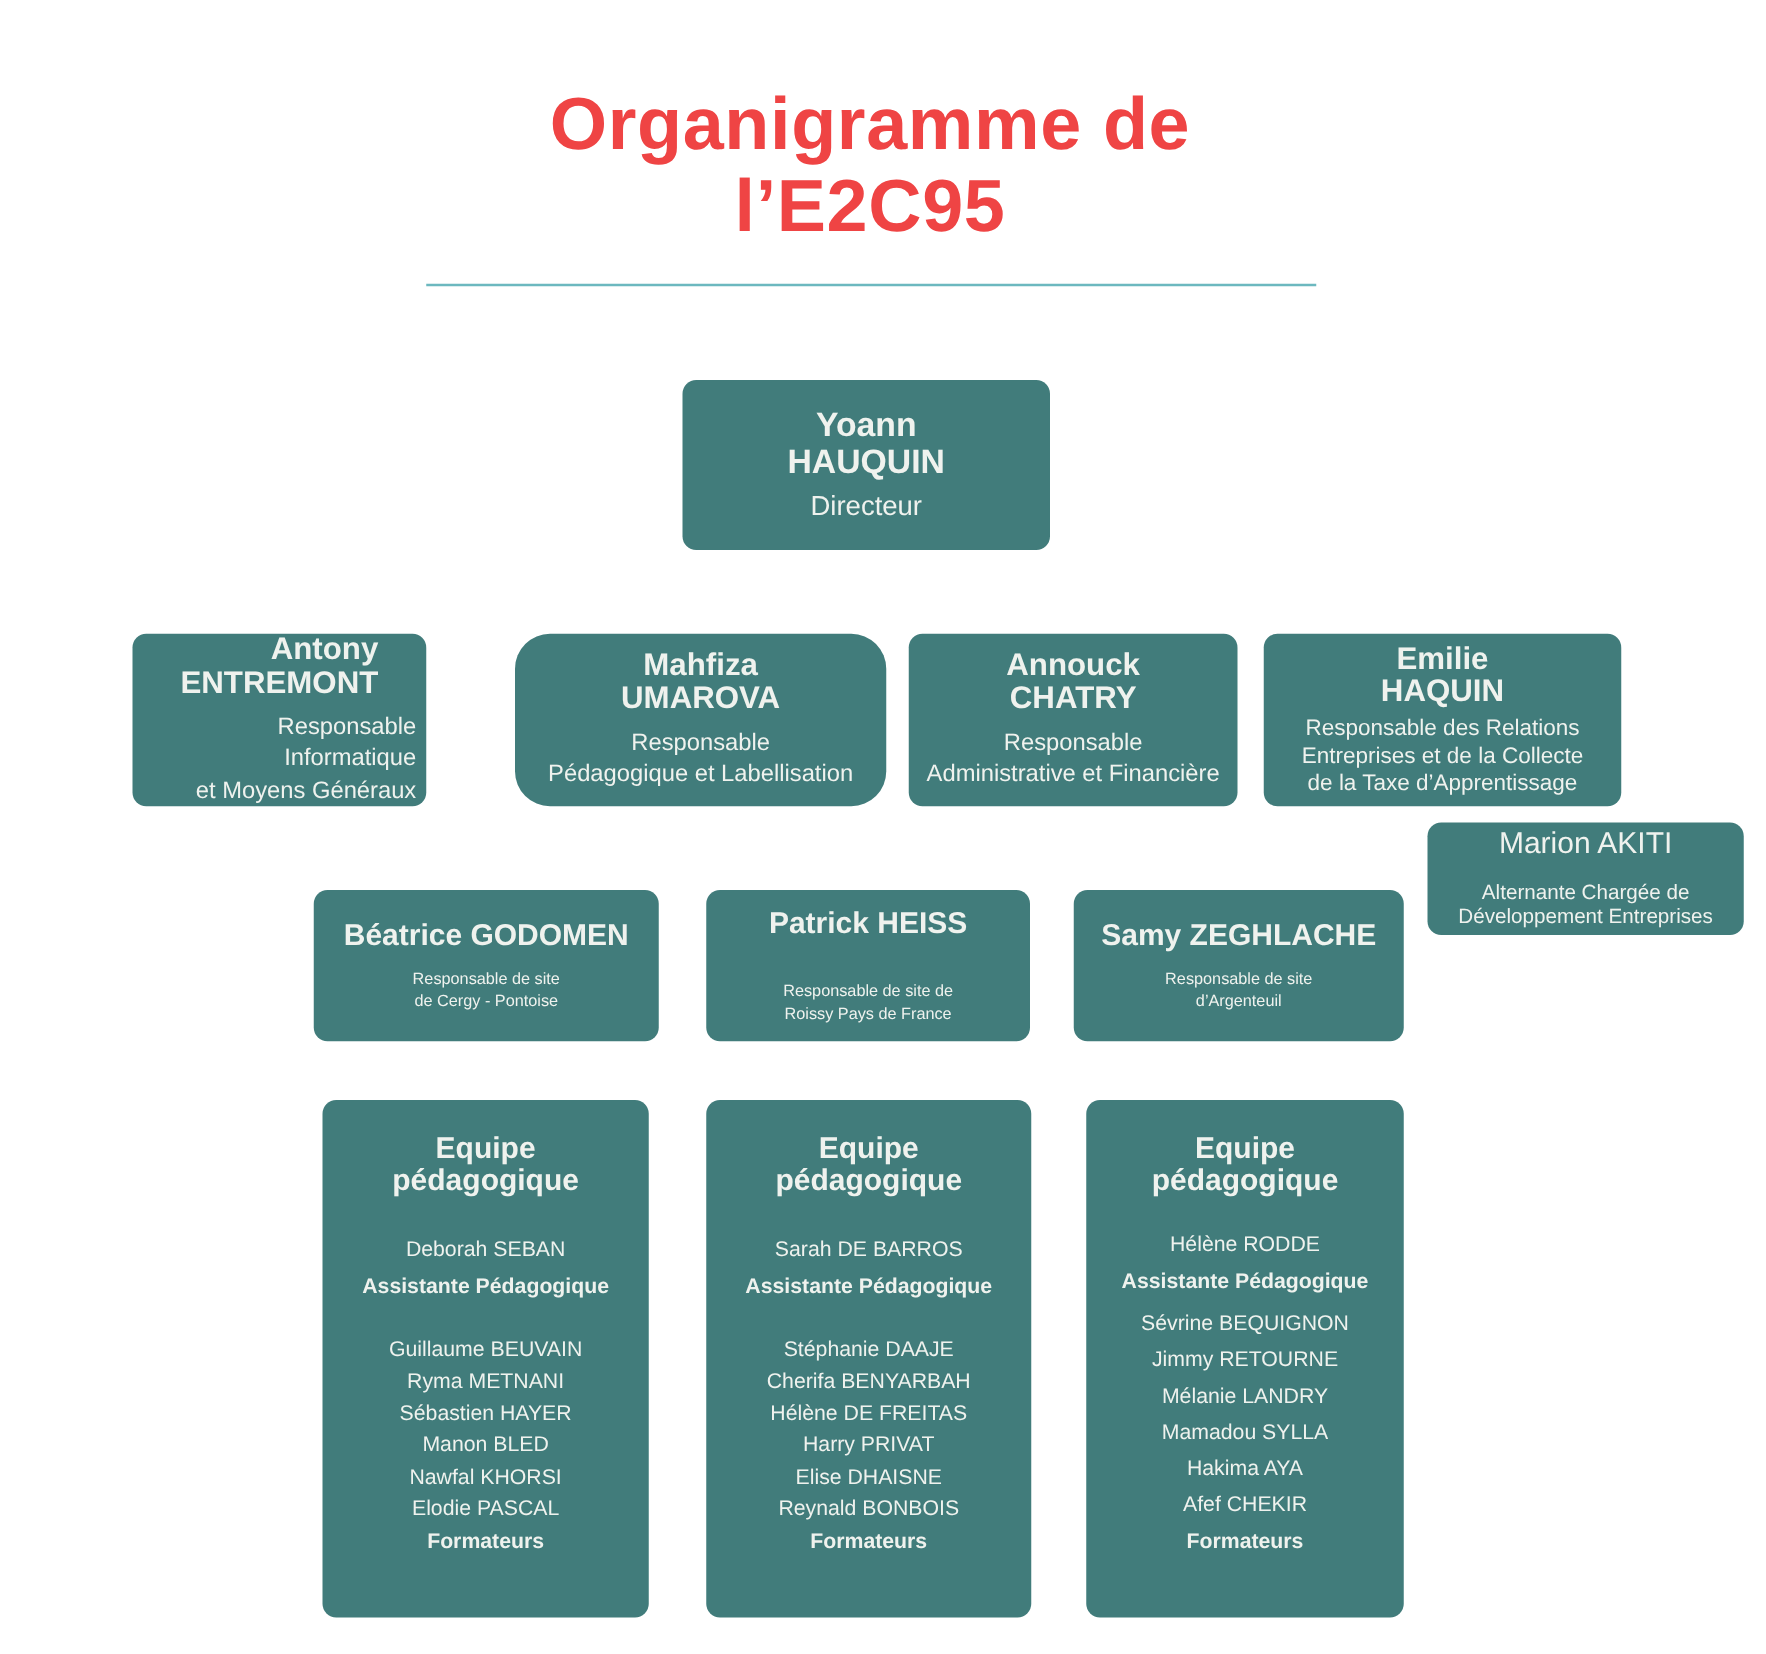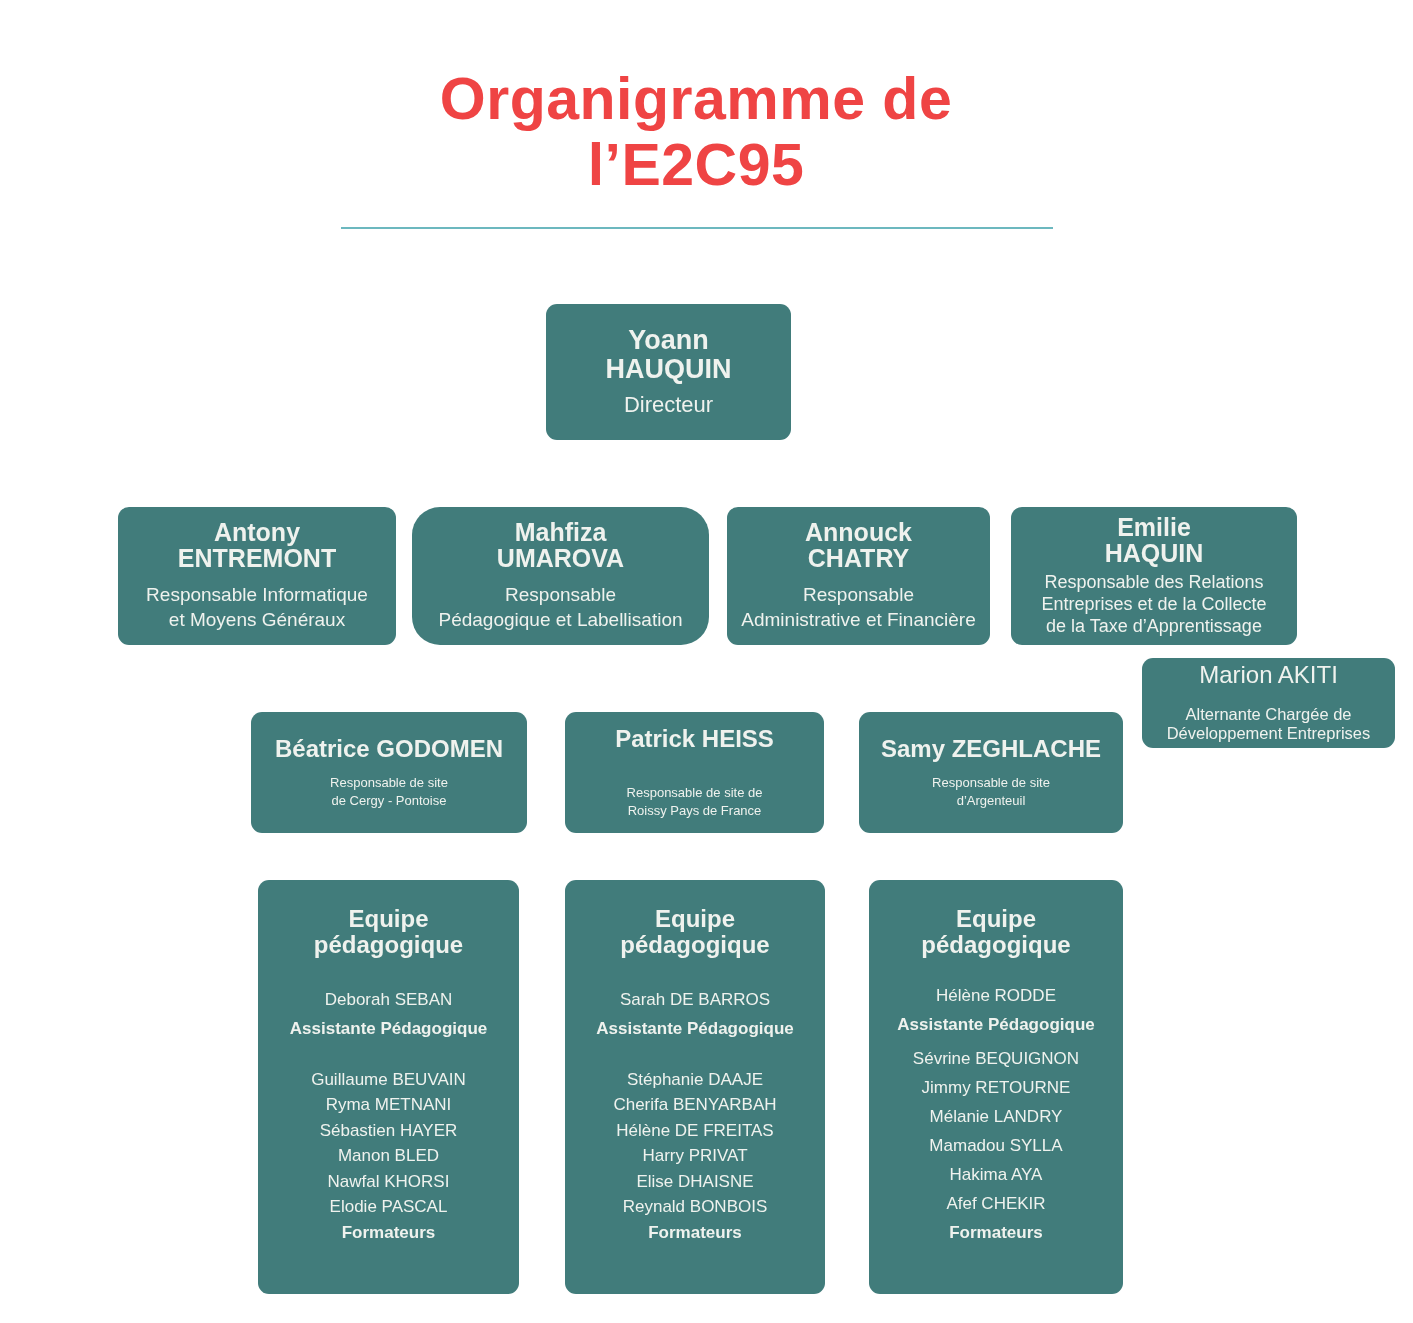--- a/index.html
+++ b/index.html
@@ -44,27 +44,27 @@
     flex-direction: column;
     justify-content: center;
     align-items: center;
     box-sizing: border-box;
     padding: 6px 8px;
   }
   .card .name { font-weight: 700; white-space: pre-line; }
   .card .role { white-space: pre-line; }
 
   
-  #director { left: 546px; top: 304px; width: 245px; height: 136px; }
+  #director { left: 546px; top: 304px; width: 294px; height: 136px; }
   #director .name { font-size: 27px; line-height: 1.06; }
   #director .role { font-size: 22px; margin-top: 9px; }
 
   
   .manager { top: 507px; height: 138px; }
-  #manager-0 { left: 118px;  width: 278px; }
+  #manager-0 { left: 106px;  width: 235px; text-align: right; }
   #manager-1 { left: 412px;  width: 297px; border-radius: 28px; }
   #manager-2 { left: 727px;  width: 263px; align-items: center; }
   #manager-3 { left: 1011px; width: 286px; }
   .manager .name { font-size: 25px; line-height: 1.05; }
   .manager .role { font-size: 19px; line-height: 1.35; margin-top: 10px; }
   #manager-3 .role { font-size: 18px; line-height: 1.22; margin-top: 6px; }
 
   
   #apprentice { left: 1142px; top: 658px; width: 253px; height: 90px; }
   #apprentice .name { font-weight: 400; font-size: 24px; line-height: 1.05; }

